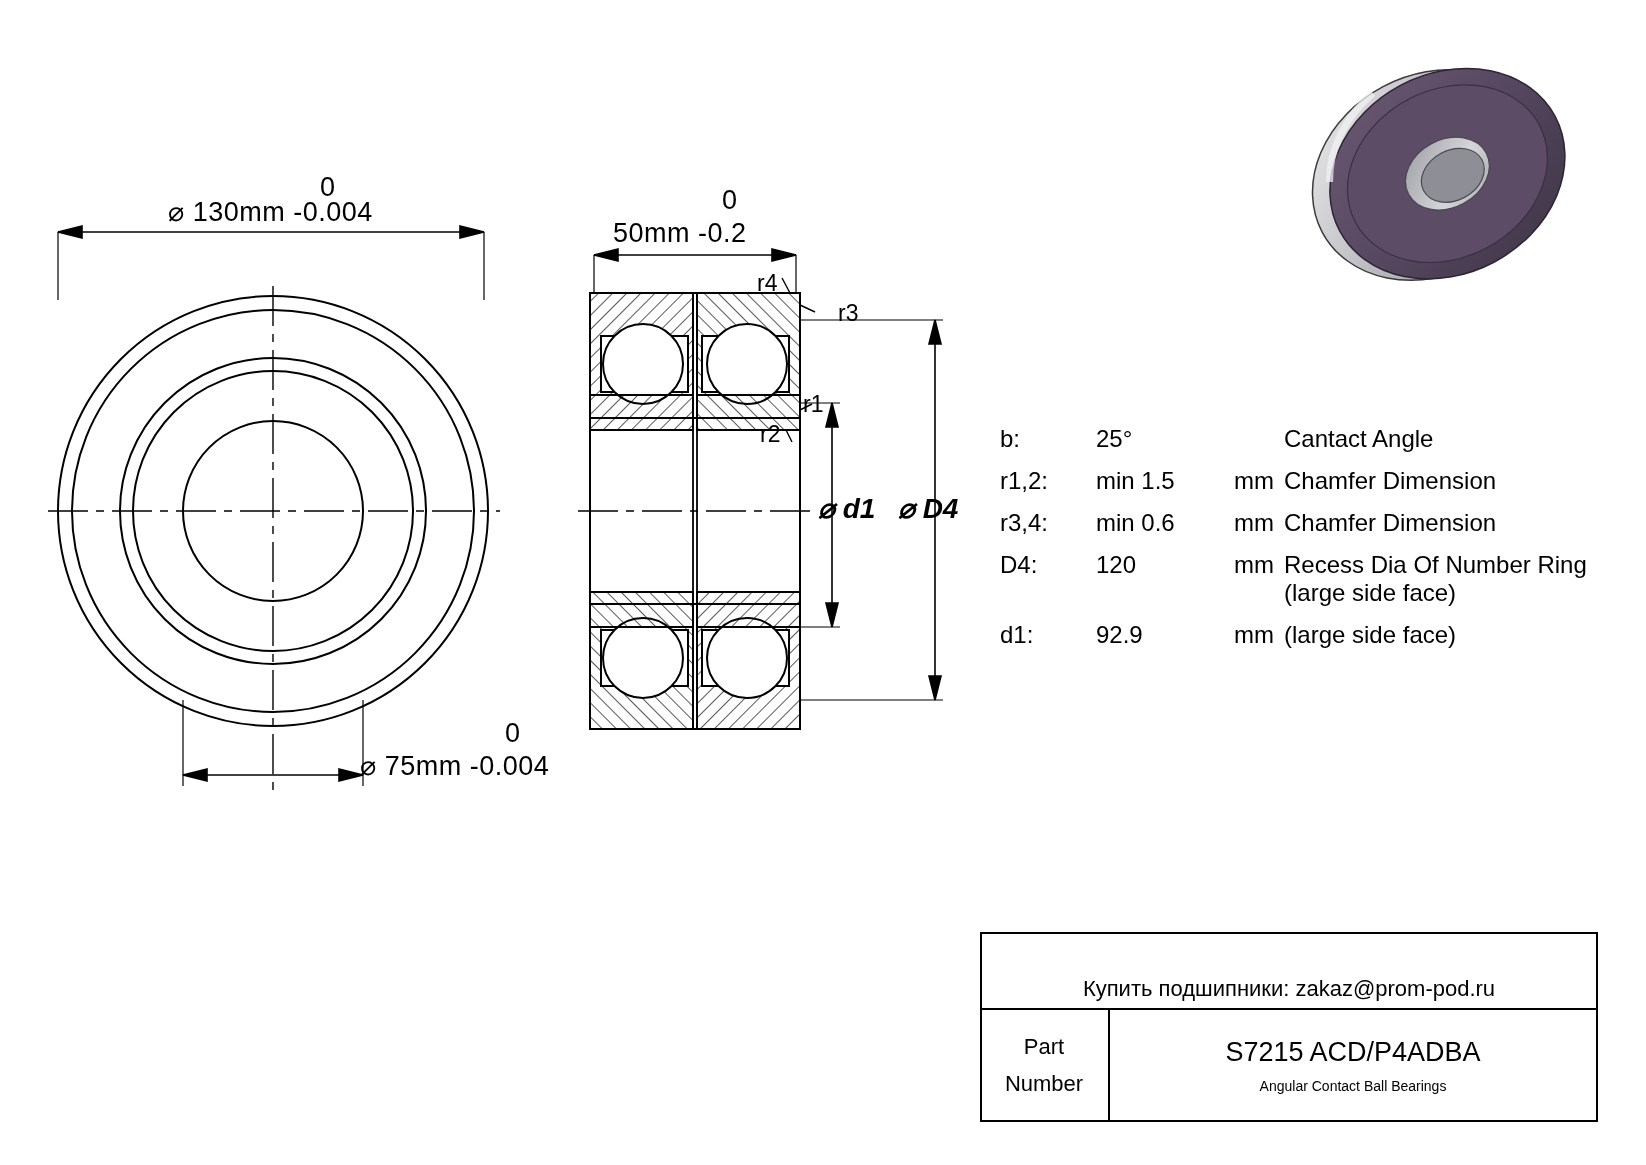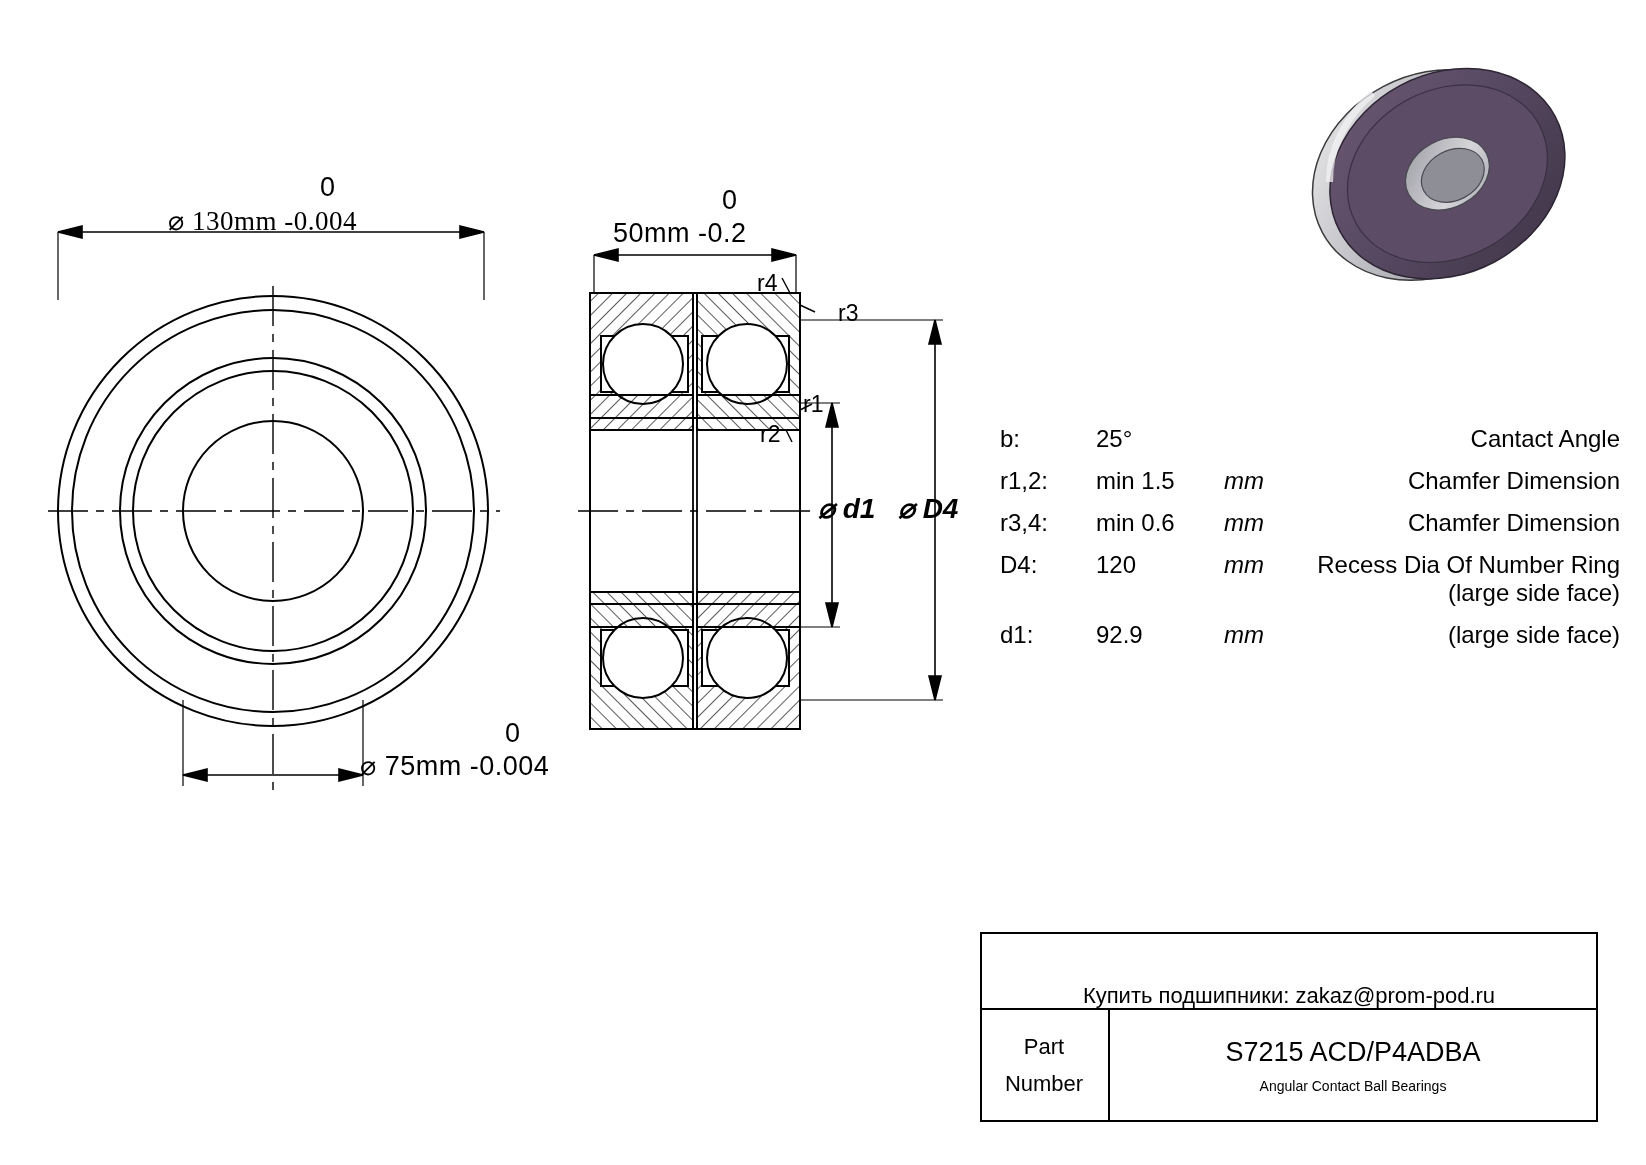--- a/index.html
+++ b/index.html
@@ -17,28 +17,28 @@
   
   .dim{font-size:27px;letter-spacing:0.5px;}
   .lbl{font-size:23px;}
   .lbl-big{font-size:28px;font-weight:bold;font-style:italic;}
 
   
   .spec{position:absolute;left:1000px;top:425px;width:620px;}
   .spec-row{display:flex;align-items:flex-start;margin-bottom:14px;font-size:24px;}
   .spec-key{width:96px;text-align:left;}
   .spec-val{width:128px;text-align:left;}
-  .spec-unit{width:60px;text-align:left;font-style:italic;}
-  .spec-desc{flex:1;text-align:right;}
+  .spec-unit{width:60px;text-align:center;}
+  .spec-desc{flex:1;text-align:left;}
   .spec-desc .sub{display:block;}
 
   
   .title-block{position:absolute;left:980px;top:932px;width:618px;height:190px;}
   .tb-line{position:absolute;background:#000;}
-  .tb-email{position:absolute;left:0;top:16px;width:618px;height:96px;display:flex;align-items:center;justify-content:center;font-size:22px;}
+  .tb-email{position:absolute;left:0;top:9px;width:618px;height:96px;display:flex;align-items:center;justify-content:center;font-size:22px;}
   .tb-partlabel{position:absolute;left:0;top:76px;width:128px;height:114px;display:flex;flex-direction:column;align-items:center;justify-content:center;font-size:22px;line-height:1.25;gap:10px;}
   .tb-partno{position:absolute;left:128px;top:76px;width:490px;height:114px;display:flex;flex-direction:column;align-items:center;justify-content:center;}
   .tb-partno .pn{font-size:27px;margin-bottom:10px;}
   .tb-partno .ptype{font-size:14px;}
 </style>
 </head>
 <body>
 
 <div class="stage">
 
@@ -186,21 +186,21 @@
 
         <ellipse cx="146" cy="122" rx="44" ry="34" fill="url(#gbore)" stroke="#4a4a52" stroke-width="1.4"></ellipse>
         <ellipse cx="150" cy="126" rx="33" ry="25" fill="#8e8e97" stroke="#4a4a52" stroke-width="1.2"></ellipse>
 
         <path d="M38,74 A122,100 0 0,1 118,16" fill="none" stroke="#f2f2f4" stroke-width="7" opacity="0.75"></path>
       </g>
     </g>
   </svg>
 
   <div class="txt dim" style="left:320px;top:172px;">0</div>
-  <div class="txt dim" style="left:168px;top:205px;font-family:Liberation Serif, serif;">⌀ 130mm  -0.004</div>
+  <div class="txt dim" style="left:168px;top:196px;">⌀ 130mm  -0.004</div>
 
   <div class="txt dim" style="left:505px;top:718px;">0</div>
   <div class="txt dim" style="left:360px;top:750px;">⌀ 75mm  -0.004</div>
 
   <div class="txt dim" style="left:722px;top:185px;">0</div>
   <div class="txt dim" style="left:613px;top:218px;">50mm  -0.2</div>
 
   <div class="txt lbl" style="left:757px;top:270px;">r4</div>
   <div class="txt lbl" style="left:802px;top:300px;padding-left:36px;">r3</div>
   <div class="txt lbl" style="left:803px;top:391px;">r1</div>

